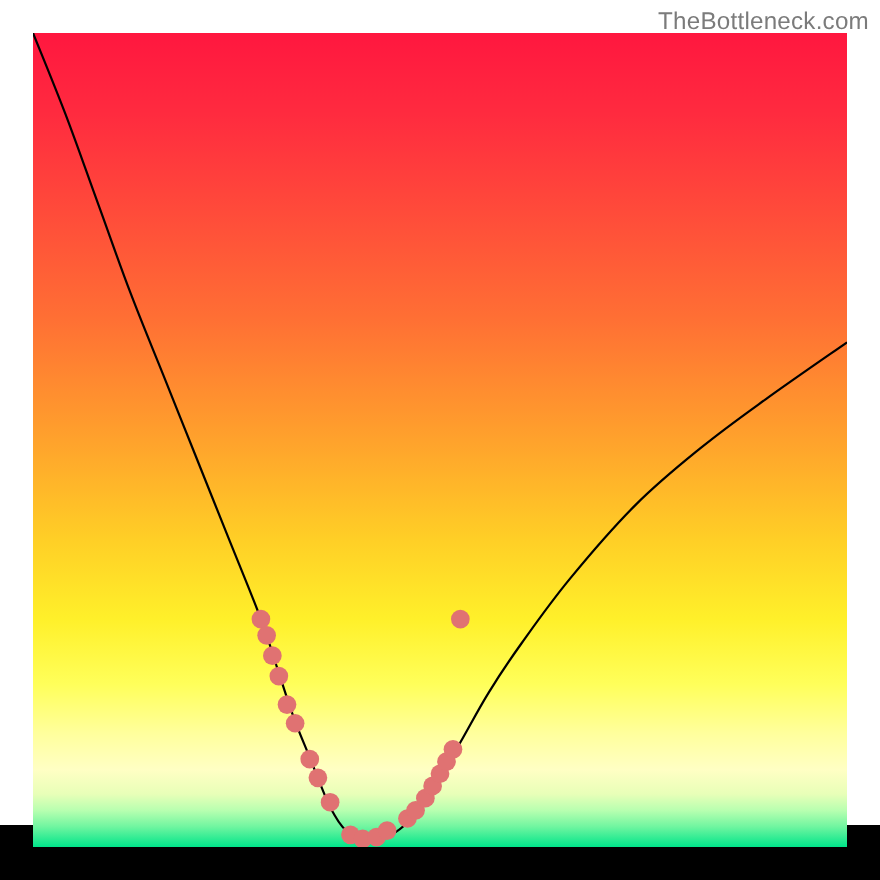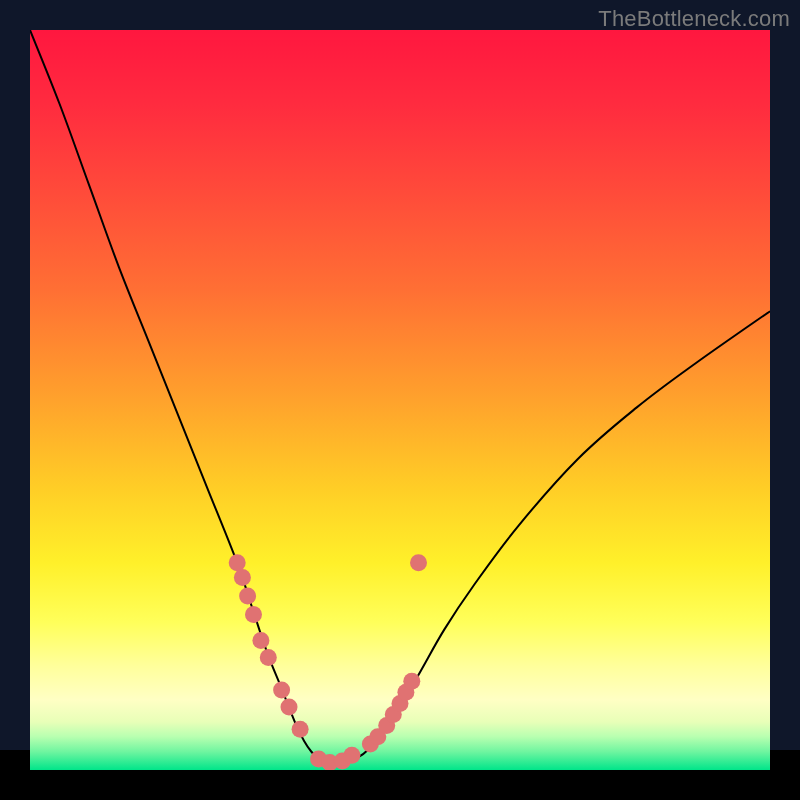--- a/index.html
+++ b/index.html
@@ -1,21 +1,21 @@
 <!DOCTYPE html>
 <html><head>
 <meta charset="utf-8">
 <style>
   * { margin: 0; padding: 0; box-sizing: border-box; }
   html, body { width: 800px; height: 800px; overflow: hidden; background: #000; }
   .frame {
     position: absolute;
     left: 0; top: 0;
     width: 800px; height: 750px;
-    background: #0f172a;
+    background: #ffffff;
   }
   .plot {
     position: absolute;
     left: 30px;
     top: 30px;
     width: 740px;
     height: 740px;
     overflow: hidden;
   }
   .gradient {

